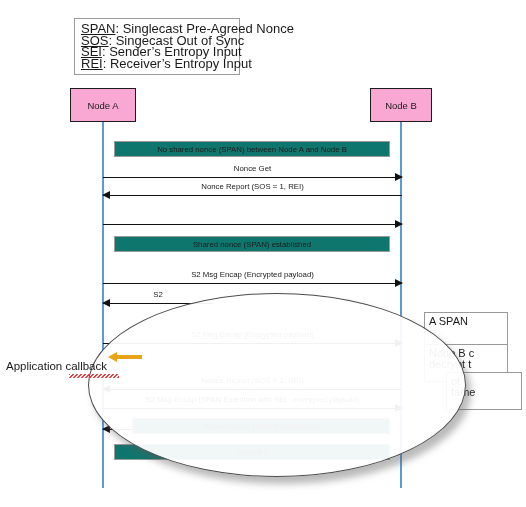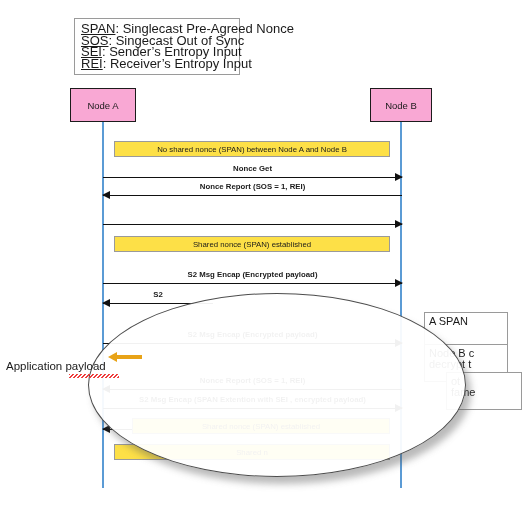--- a/index.html
+++ b/index.html
@@ -30,27 +30,27 @@
   #node-a{left:70px;top:88px;width:66px;height:34px;}
   #node-b{left:370px;top:88px;width:62px;height:34px;}
 
   
   .lifeline{position:absolute;width:2px;background:#5b9bd5;z-index:1;}
   #ll-a{left:102px;top:122px;height:366px;}
   #ll-b{left:400px;top:122px;height:366px;}
 
   
   .note{
-    position:absolute;border:1px solid #9a9a9a;background:#fde047;
+    position:absolute;border:1px solid #9a9a9a;background:#0f766e;
     display:flex;align-items:center;justify-content:center;
     font-size:7.8px;box-sizing:border-box;z-index:3;
   }
 
   
-  .msg{position:absolute;height:14px;z-index:3;font-weight:bold;}
+  .msg{position:absolute;height:14px;z-index:3;}
   .msg .lbl{
     position:absolute;left:0;right:0;bottom:4px;
     text-align:center;font-size:7.8px;line-height:10px;white-space:nowrap;
   }
   .msg .line{position:absolute;left:0;right:0;bottom:0;height:1.4px;background:#111;}
   .msg .head{position:absolute;bottom:-3.3px;width:0;height:0;
     border-top:4.2px solid transparent;border-bottom:4.2px solid transparent;}
   .msg.right .head{right:-1px;border-left:8px solid #111;}
   .msg.left  .head{left:-1px;border-right:8px solid #111;}
 
@@ -185,21 +185,21 @@
     <div class="head"></div>
   </div>
 
   <div class="note" style="left:132px;top:418px;width:258px;height:16px;">Shared nonce (SPAN) established</div>
 
   <div class="note" style="left:114px;top:444px;width:276px;height:16px;">Shared n</div>
 
   <div id="ellipse"></div>
 
   <div id="callback">
-    <span class="txt">Application payload</span>
+    <span class="txt">Application callback</span>
     <span class="sq"></span>
   </div>
   <div id="cb-arrow">
     <div class="tip"></div>
     <div class="shaft"></div>
   </div>
 
 </div>
 
 </body></html>

